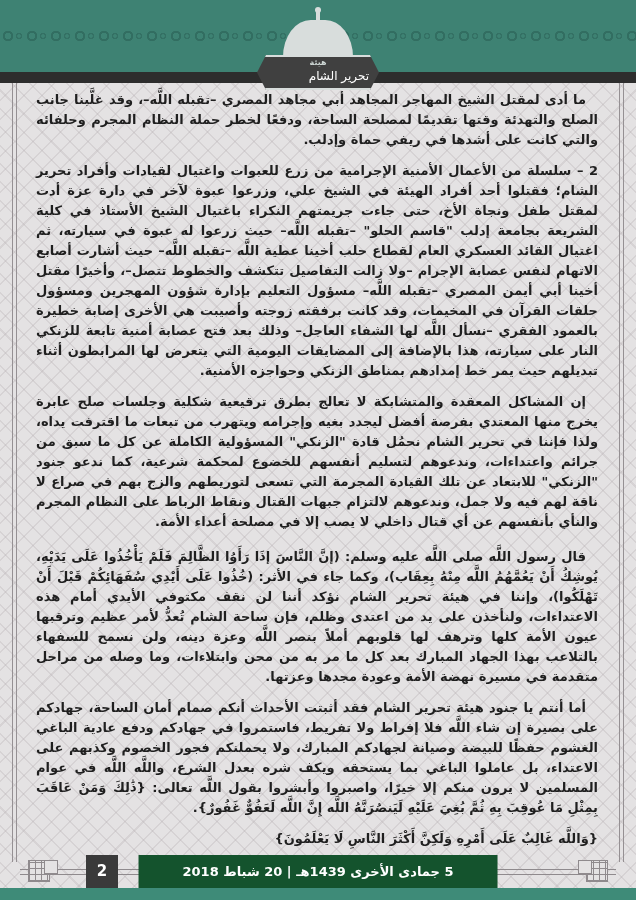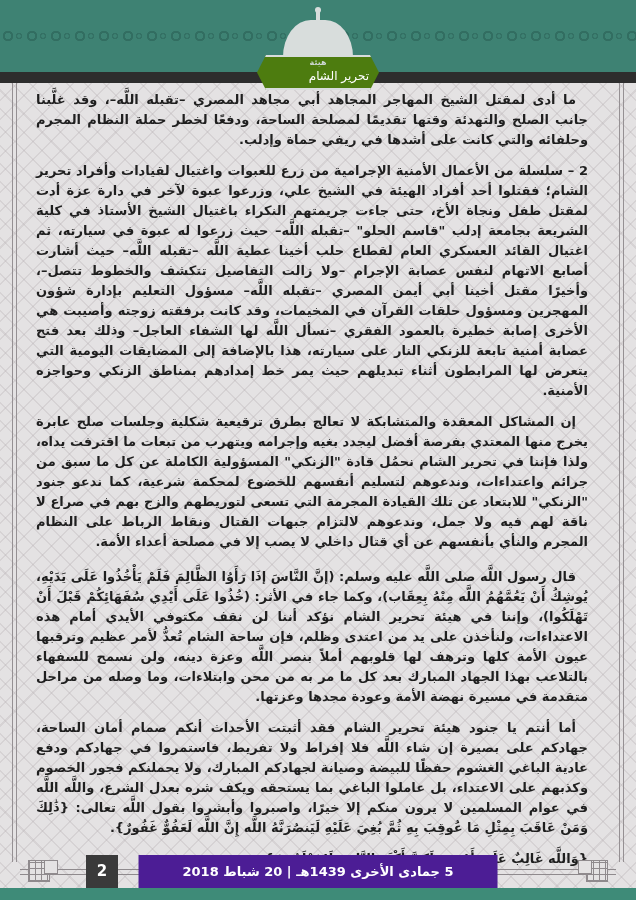--- a/index.html
+++ b/index.html
@@ -47,35 +47,35 @@
   .dome::before{ 
     content:"";position:absolute;top:-8px;left:50%;margin-left:-2px;
     width:4px;height:10px;background:#d8dddc;
   }
   .dome::after{ 
     content:"";position:absolute;top:-13px;left:50%;margin-left:-3px;
     width:6px;height:6px;border-radius:50%;background:#d8dddc;
   }
   .banner{
     position:relative;margin:-5px auto 0;width:122px;
-    background:#4d7c0f;
+    background:#404040;
     border-top:2px solid #d8dddc;border-bottom:2px solid #d8dddc;
     clip-path:polygon(0 50%, 9px 0, calc(100% - 9px) 0, 100% 50%, calc(100% - 9px) 100%, 9px 100%);
     padding:1px 10px 3px;box-sizing:border-box;
   }
   .banner .small{display:block;font-size:8px;line-height:9px;color:#cfd8d6;font-weight:bold;}
   .banner .main{display:block;font-size:12px;line-height:18px;color:#ffffff;font-weight:normal;text-align:right;}
   
   .vline{position:absolute;top:83px;bottom:38px;width:1px;background:#959093;z-index:2;}
   .vline.l1{left:12px;} .vline.l2{left:16px;}
   .vline.r1{right:12px;} .vline.r2{right:16px;}
   
   .content{
     position:absolute;top:83px;left:0;right:0;bottom:48px;z-index:2;
-    padding:7px 48px 0 36px;box-sizing:border-box;
+    padding:7px 38px 0 36px;box-sizing:border-box;
     color:#1f1f1f;
   }
   .content p{
     margin:0 0 11px;font-size:13px;line-height:20px;font-weight:bold;
     text-align:justify;
   }
   .content p.indent{text-indent:12px;}
   .content p.tight{margin-bottom:15px;}
   .centerline{
     margin:2px 0 0;text-align:center;font-size:13px;line-height:19px;font-weight:bold;
@@ -91,21 +91,21 @@
       repeating-linear-gradient(90deg, #8f8a8d 0 1px, transparent 1px 6px);
   }
   .corner.left{left:28px;} .corner.right{right:28px;}
   .corner-step{
     position:absolute;bottom:26px;width:12px;height:12px;z-index:3;
     border:1px solid #8f8a8d;background:#e4e2e3;
   }
   .corner-step.left{left:44px;} .corner-step.right{right:44px;}
   .footer-date{
     position:absolute;bottom:12px;left:50%;transform:translateX(-50%);
-    background:#4c1d95;color:#ffffff;z-index:4;
+    background:#14532d;color:#ffffff;z-index:4;
     font-size:13px;font-weight:bold;line-height:33px;height:33px;
     padding:0 44px;white-space:nowrap;
   }
   .footer-page{
     position:absolute;bottom:12px;left:86px;width:32px;height:33px;z-index:4;
     background:#3a3a3a;color:#ffffff;text-align:center;
     font-size:15px;font-weight:bold;line-height:33px;
   }
   .bottom-band{
     position:absolute;bottom:0;left:0;width:636px;height:12px;

